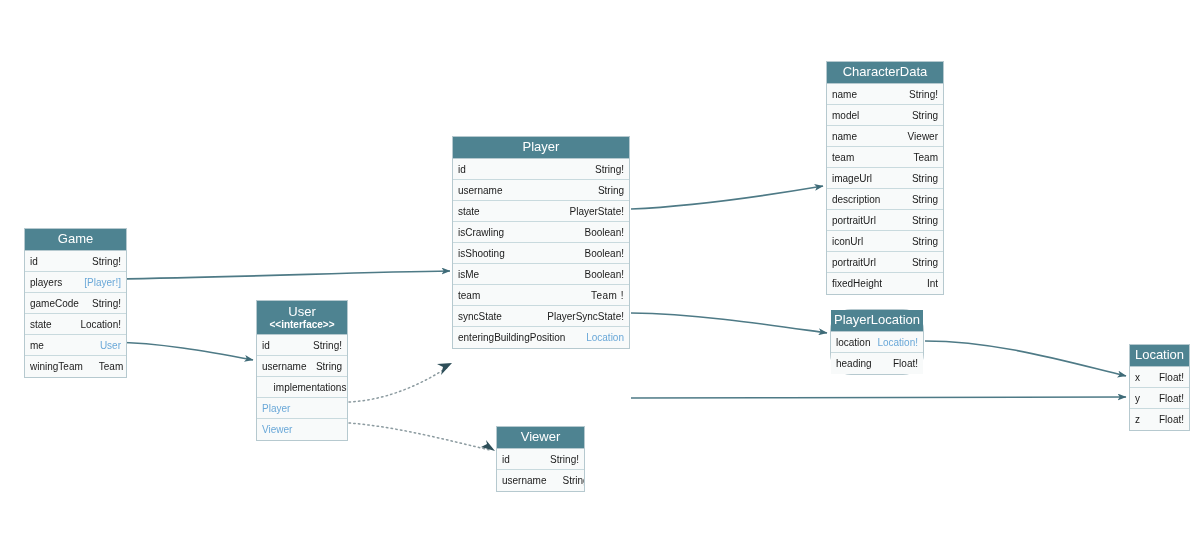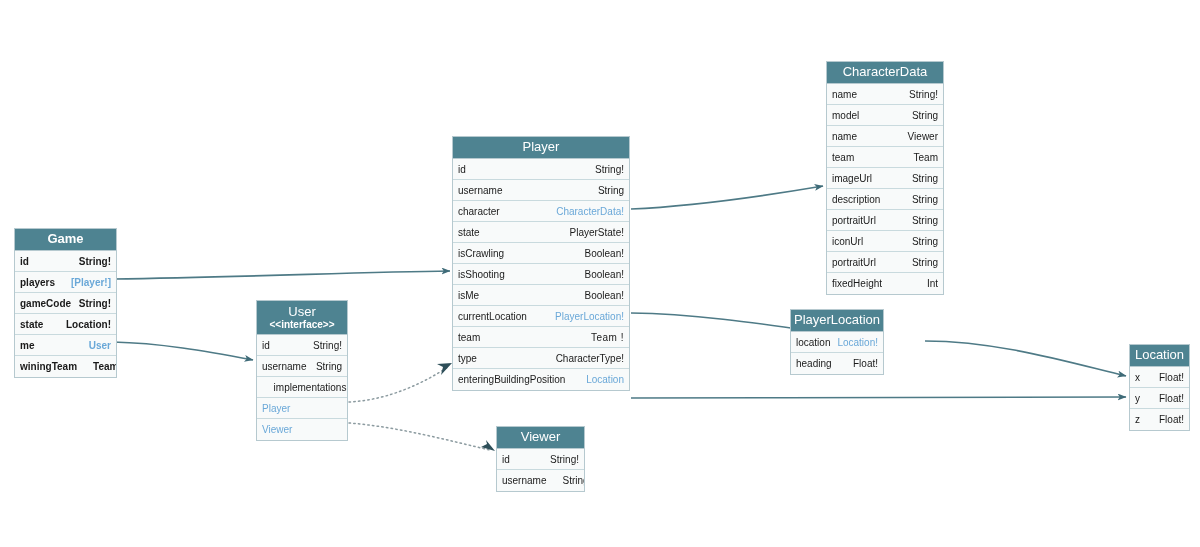--- a/index.html
+++ b/index.html
@@ -105,21 +105,21 @@
     <g stroke="#8c9ba0" stroke-width="1.5" fill="none" stroke-dasharray="1.5,3.2" stroke-linecap="round">
       <path d="M349,402 C390,400 425,382 448,367"></path>
       <path d="M349,423 C400,427 450,441 490,450"></path>
     </g>
     <g stroke="none" fill="#2e4f59">
       <path d="M452,363 L441,375 L443,367 L437,364 Z"></path>
       <path d="M495,451 L481,447 L487,444 L486,440 Z"></path>
     </g>
   </svg>
 
-  <div class="entity" style="left:14px; top:228px; width:103px;font-weight:bold;">
+  <div class="entity" style="left:24px; top:228px; width:103px;">
     <div class="ent-header single">Game</div>
     <div class="row">
       <span class="fname">id</span>
       <span class="ftype">String!</span>
     </div>
     <div class="row">
       <span class="fname">players</span>
       <span class="ftype link">[Player!]</span>
     </div>
     <div class="row">
@@ -168,50 +168,42 @@
     <div class="ent-header single">Player</div>
     <div class="row">
       <span class="fname">id</span>
       <span class="ftype">String!</span>
     </div>
     <div class="row">
       <span class="fname">username</span>
       <span class="ftype">String</span>
     </div>
     <div class="row">
-      <span class="fname">character</span>
-      <span class="ftype link">CharacterData!</span>
-    </div>
-    <div class="row">
       <span class="fname">state</span>
       <span class="ftype">PlayerState!</span>
     </div>
     <div class="row">
       <span class="fname">isCrawling</span>
       <span class="ftype">Boolean!</span>
     </div>
     <div class="row">
       <span class="fname">isShooting</span>
       <span class="ftype">Boolean!</span>
     </div>
     <div class="row">
       <span class="fname">isMe</span>
       <span class="ftype">Boolean!</span>
-    </div>
-    <div class="row">
-      <span class="fname">currentLocation</span>
-      <span class="ftype link">PlayerLocation!</span>
     </div>
     <div class="row spaced">
       <span class="fname">team</span>
       <span class="ftype">Team !</span>
     </div>
     <div class="row">
-      <span class="fname">type</span>
-      <span class="ftype">CharacterType!</span>
+      <span class="fname">syncState</span>
+      <span class="ftype">PlayerSyncState!</span>
     </div>
     <div class="row">
       <span class="fname">enteringBuildingPosition</span>
       <span class="ftype link">Location</span>
     </div>
   </div>
 
   <div class="entity" style="left:496px; top:426px; width:89px;">
     <div class="ent-header single">Viewer</div>
     <div class="row">
@@ -261,21 +253,21 @@
     <div class="row">
       <span class="fname">portraitUrl</span>
       <span class="ftype">String</span>
     </div>
     <div class="row">
       <span class="fname">fixedHeight</span>
       <span class="ftype">Int</span>
     </div>
   </div>
 
-  <div class="entity" style="left:790px; top:309px; width:94px;">
+  <div class="entity" style="left:830px; top:309px; width:94px;border-radius:21px;">
     <div class="ent-header single">PlayerLocation</div>
     <div class="row">
       <span class="fname">location</span>
       <span class="ftype link">Location!</span>
     </div>
     <div class="row">
       <span class="fname">heading</span>
       <span class="ftype">Float!</span>
     </div>
   </div>

